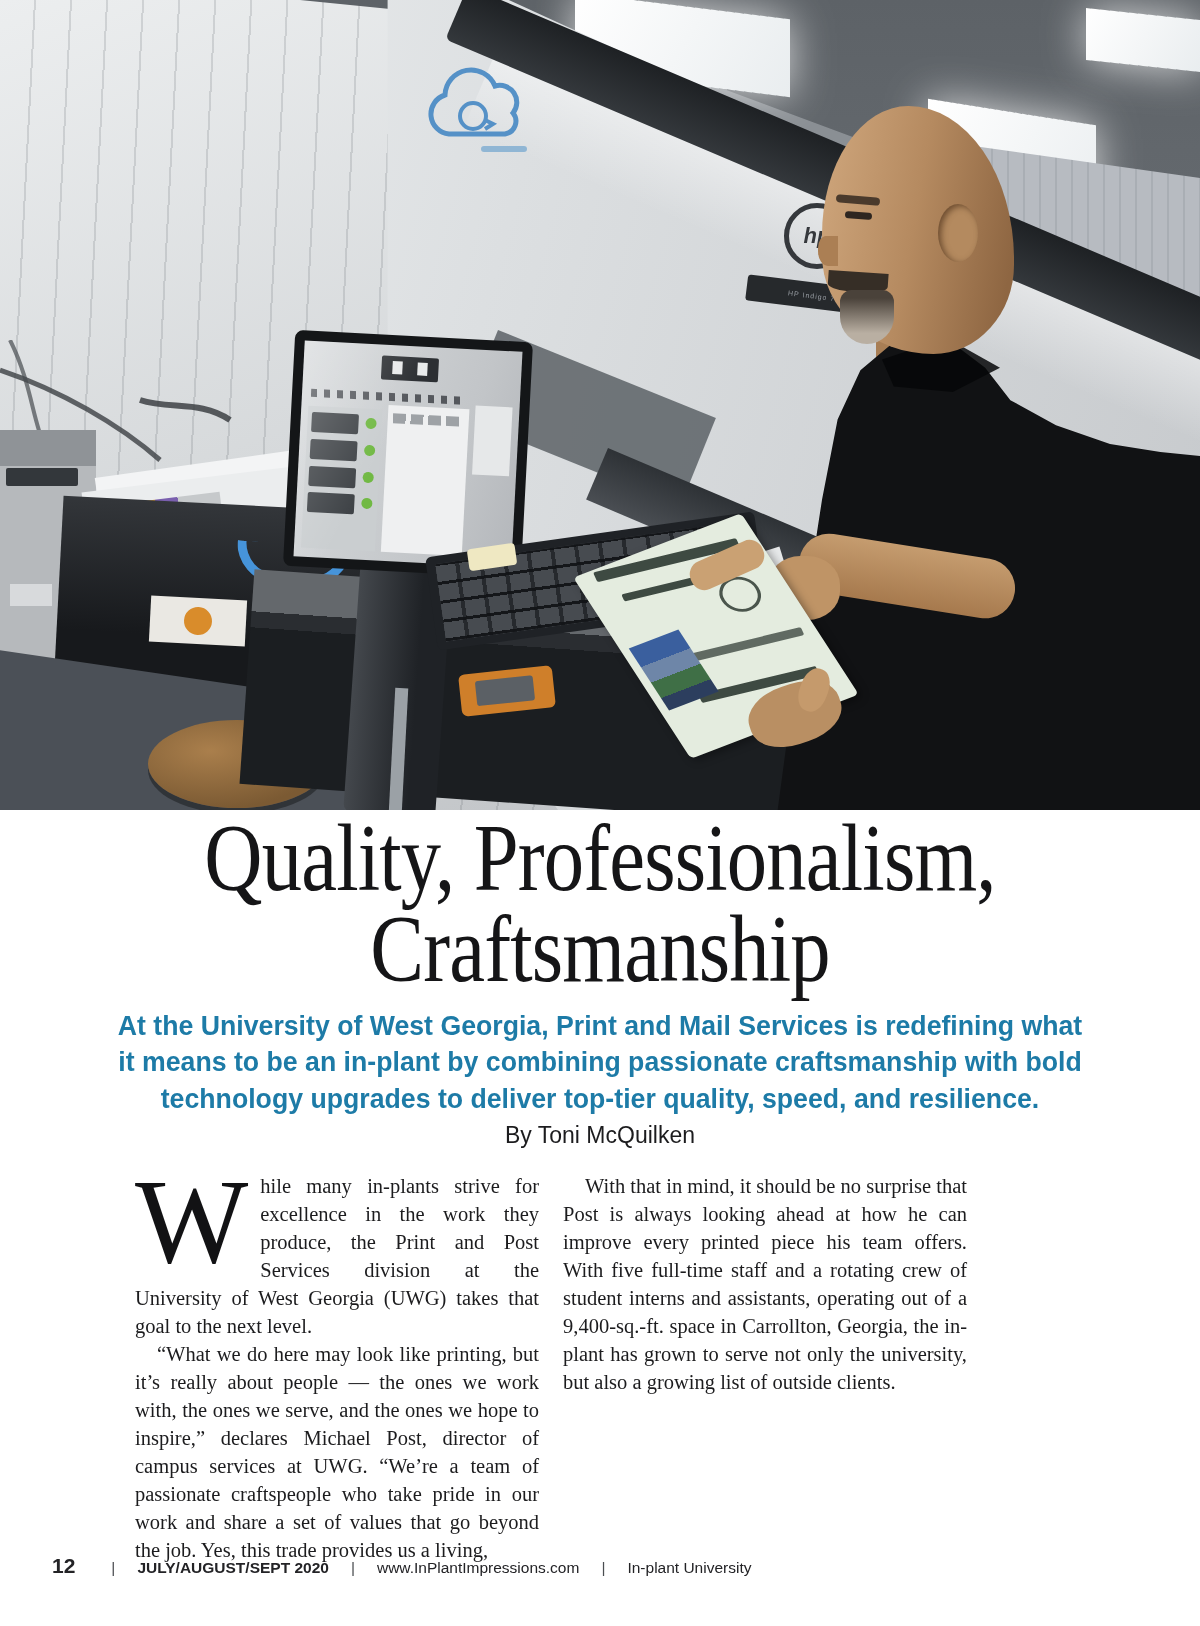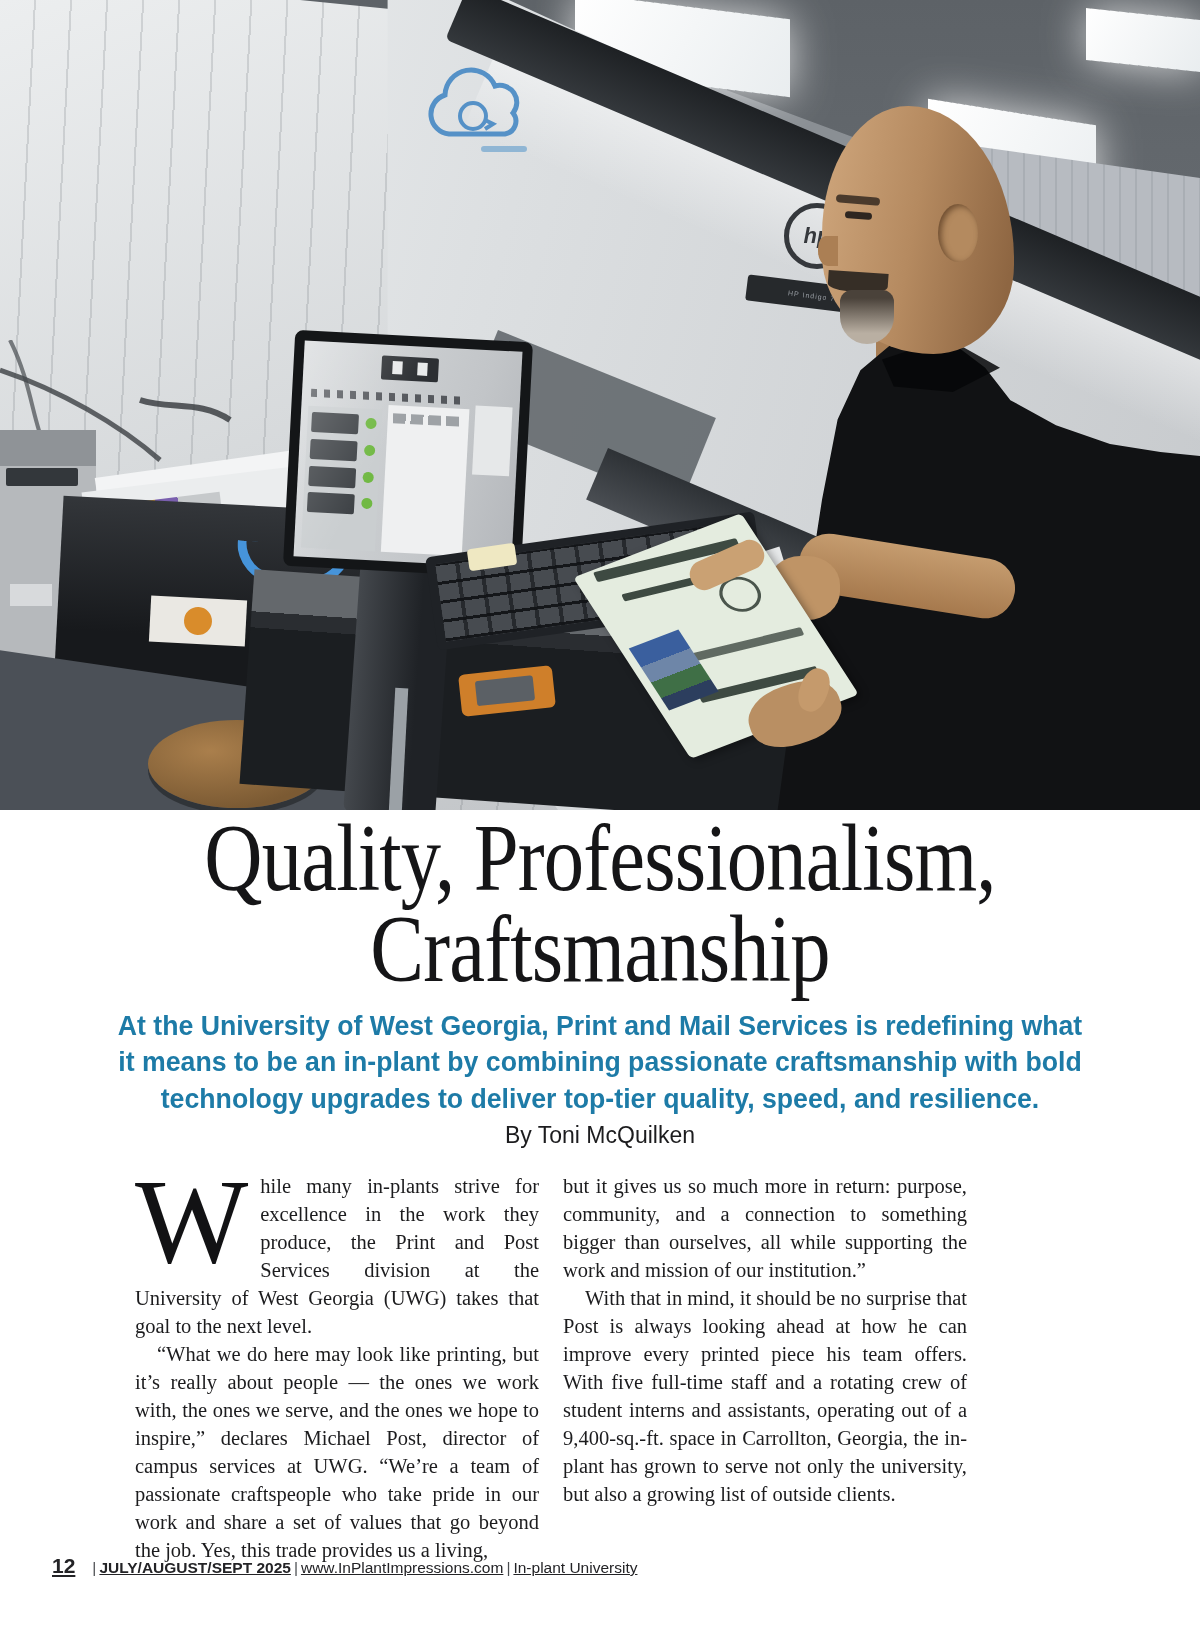--- a/index.html
+++ b/index.html
@@ -165,21 +165,21 @@
     font-size:23px;color:#1c1c1e;}
   .bodycols{position:absolute;left:135px;top:1172px;width:832px;
     font-family:"Liberation Serif",serif;font-size:20.5px;line-height:28px;color:#1c1c1e;
     display:flex;gap:24px;}
   .col{width:404px;text-align:justify;}
   .col p{margin:0;}
   .col p.ind{text-indent:22px;}
   .dropcap{float:left;font-size:120px;line-height:88px;padding:6px 12px 0 0;font-weight:400;color:#121214;}
 
   .footer{position:absolute;left:52px;top:1554px;width:1100px;font-size:15.5px;color:#232326;
-    display:flex;align-items:baseline;gap:3px;text-decoration:underline;}
+    display:flex;align-items:baseline;gap:22px;}
   .footer .pagenum{font-size:21px;font-weight:bold;margin-right:14px;}
   .footer .sep{color:#4a4d50;font-weight:300;}
   .footer .bold{font-weight:bold;}
 </style>
 </head>
 <body>
 
 <div class="page">
 
   <div class="photo">
@@ -325,28 +325,27 @@
   </div>
 
   <div class="byline">By Toni McQuilken</div>
 
   <div class="bodycols">
     <div class="col">
       <p><span class="dropcap">W</span><span>hile many in-plants strive for excellence in the work they produce, the Print and Post Services division at the University of West Georgia (UWG) takes that goal to the next level.</span></p>
       <p class="ind">“What we do here may look like printing, but it’s really about people — the ones we work with, the ones we serve, and the ones we hope to inspire,” declares Michael Post, director of campus services at UWG. “We’re a team of passionate craftspeople who take pride in our work and share a set of values that go beyond the job. Yes, this trade provides us a living,</p>
     </div>
     <div class="col">
-      <p>but it gives us so much more in return: purpose, community, and a connection to something bigger than ourselves, all while supporting the work and mission of our institution.”</p>
       <p class="ind">With that in mind, it should be no surprise that Post is always looking ahead at how he can improve every printed piece his team offers. With five full-time staff and a rotating crew of student interns and assistants, operating out of a 9,400-sq.-ft. space in Carrollton, Georgia, the in-plant has grown to serve not only the university, but also a growing list of outside clients.</p>
     </div>
   </div>
 
   <div class="footer">
     <span class="pagenum">12</span>
     <span class="sep">|</span>
-    <span class="bold">JULY/AUGUST/SEPT 2025</span>
+    <span class="bold">JULY/AUGUST/SEPT 2020</span>
     <span class="sep">|</span>
     <span>www.InPlantImpressions.com</span>
     <span class="sep">|</span>
     <span>In-plant University</span>
   </div>
 
 </div>
 
 </body></html>

